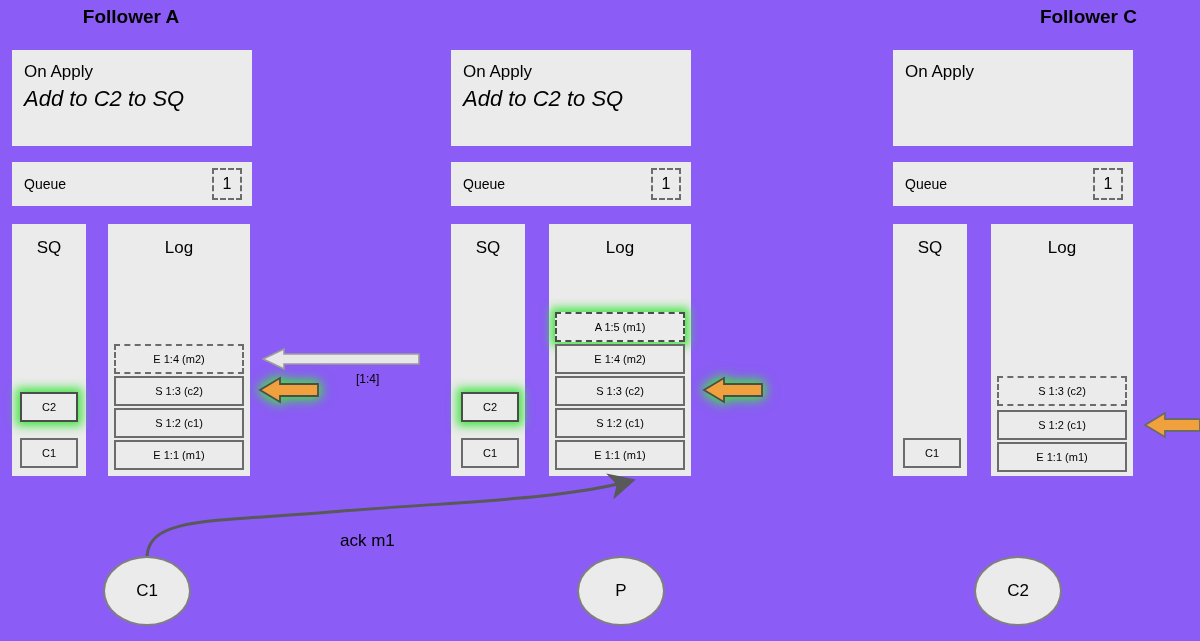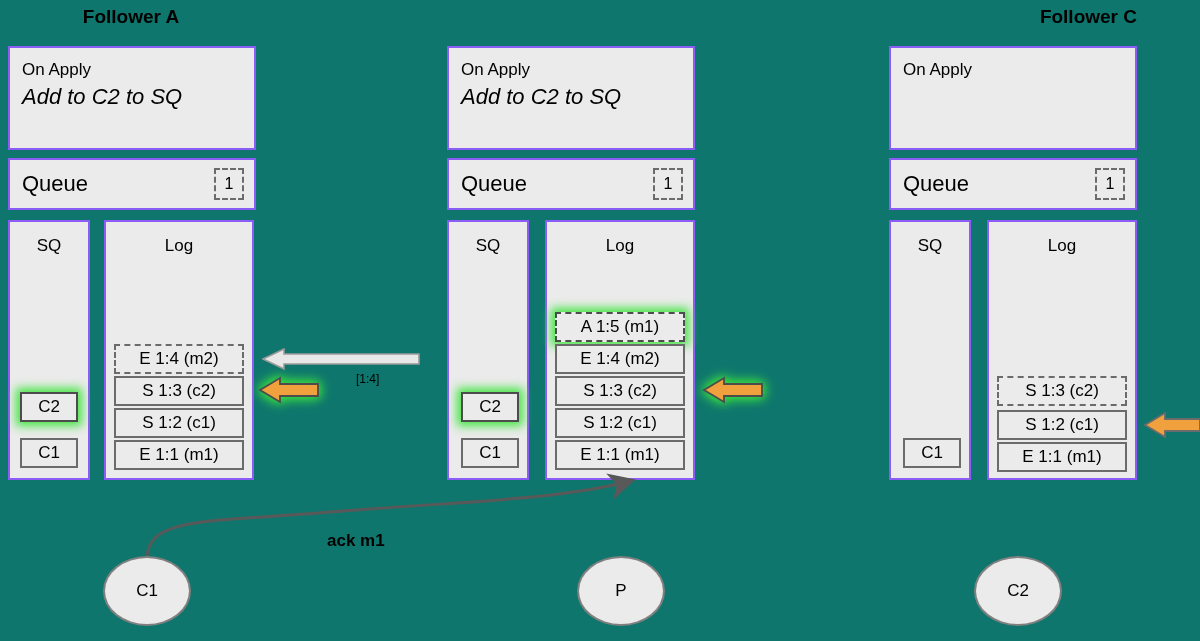--- a/index.html
+++ b/index.html
@@ -4,40 +4,40 @@
 <style>
   html, body {
     margin: 0;
     padding: 0;
     background: #ffffff;
   }
   #canvas {
     position: relative;
     width: 1200px;
     height: 641px;
-    background: #0f766e;
+    background: #8b5cf6;
     font-family: "Liberation Sans", sans-serif;
     overflow: hidden;
   }
 
   
   .node-title {
     position: absolute;
     font-size: 19px;
     font-weight: bold;
     color: #000000;
     text-align: center;
     white-space: nowrap;
   }
 
   
   .panel {
     position: absolute;
     background: #ebebeb;
-    border: 2px solid #8b5cf6;
+    border: 4px solid #8b5cf6;
     box-sizing: border-box;
   }
 
   .onapply-box { }
   .onapply-line1 {
     position: absolute;
     left: 12px;
     top: 12px;
     font-size: 17px;
     color: #000;
@@ -51,21 +51,21 @@
     font-style: italic;
     color: #000;
     white-space: nowrap;
   }
 
   .queue-label {
     position: absolute;
     left: 12px;
     top: 50%;
     transform: translateY(-50%);
-    font-size: 22px;
+    font-size: 14px;
     color: #000;
     white-space: nowrap;
   }
   .queue-badge {
     position: absolute;
     right: 10px;
     top: 50%;
     transform: translateY(-50%);
     width: 30px;
     height: 32px;
@@ -92,21 +92,21 @@
 
   
   .chip {
     position: absolute;
     box-sizing: border-box;
     background: #ebebeb;
     border: 2px solid #6b6b6b;
     display: flex;
     align-items: center;
     justify-content: center;
-    font-size: 17px;
+    font-size: 11px;
     color: #000;
     white-space: nowrap;
   }
   .chip.dashed {
     border-style: dashed;
   }
   .chip.glow {
     box-shadow: 0 0 9px 4px rgba(60, 229, 60, 0.95);
     border-color: #4c4c4c;
   }
@@ -264,19 +264,19 @@
   </div>
 
   <svg id="curve-layer">
     <defs>
       <marker id="arrowhead" markerWidth="9" markerHeight="9" refX="7" refY="4.5" orient="auto" markerUnits="strokeWidth">
         <path d="M0,0 L9,4.5 L0,9 L2.4,4.5 Z" fill="#595959"></path>
       </marker>
     </defs>
     <path d="M 147,556 C 150,518 205,522 330,512 C 450,502 560,500 630,481" fill="none" stroke="#595959" stroke-width="3" marker-end="url(#arrowhead)"></path>
   </svg>
-  <div class="curve-label" style="left:327px; top:531px;font-weight:bold;">ack m1</div>
+  <div class="curve-label" style="left:340px; top:531px;">ack m1</div>
 
   <div class="ellipse-node" style="left:103px; top:556px; width:88px; height:70px;">C1</div>
   <div class="ellipse-node" style="left:577px; top:556px; width:88px; height:70px;">P</div>
   <div class="ellipse-node" style="left:974px; top:556px; width:88px; height:70px;">C2</div>
 
 </div>
 
 </body></html>

